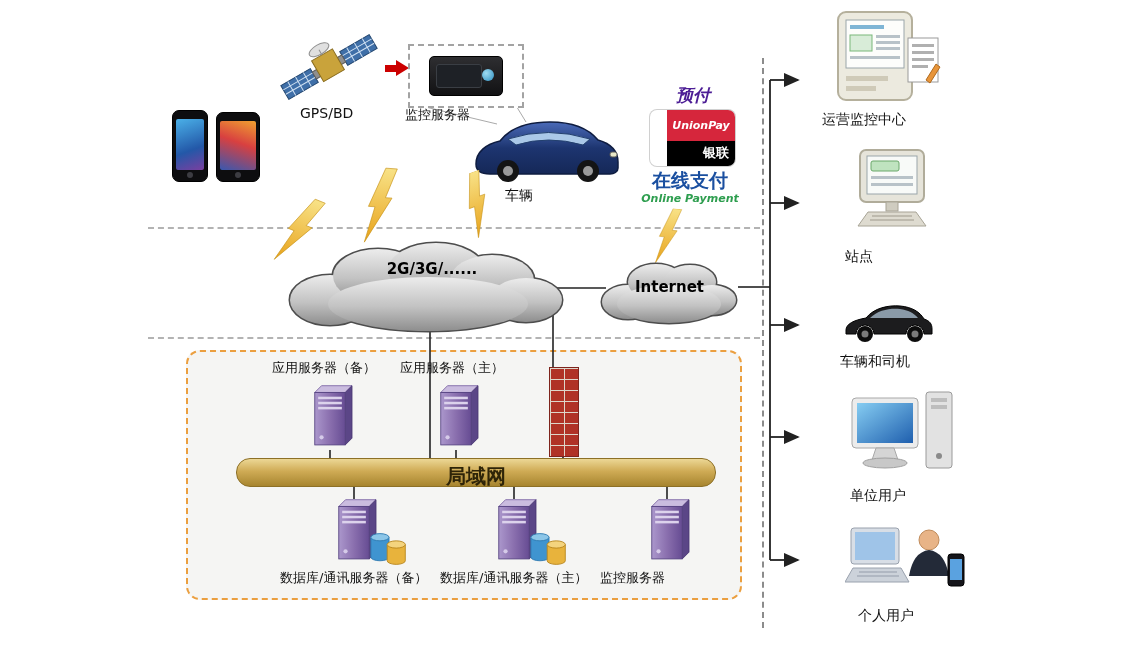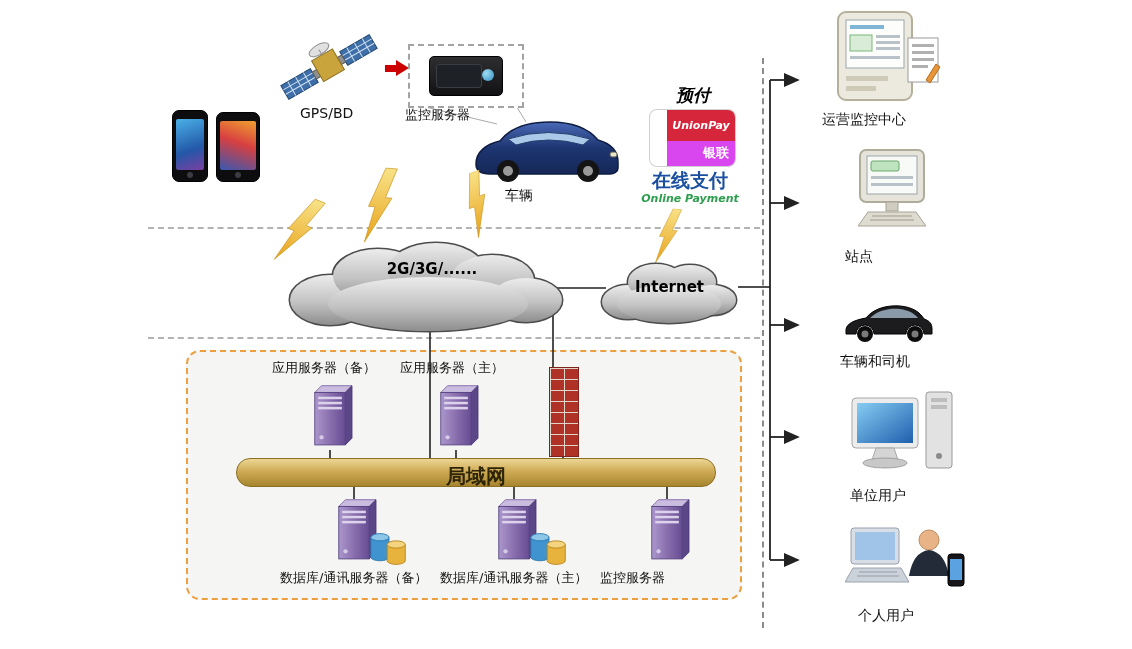--- a/index.html
+++ b/index.html
@@ -47,22 +47,22 @@
   .lan-bar{
     position:absolute;left:236px;top:458px;width:478px;height:27px;z-index:3;
     background:linear-gradient(180deg,#ecd795 0%,#cfab55 45%,#a7852f 100%);
     border:1px solid #8d7026;border-radius:14px;
     display:flex;align-items:center;justify-content:center;
   }
   .lan-bar .txt{font-size:20px;font-weight:bold;color:#2e2408;margin-top:8px;}
   
   .up-logo{position:absolute;left:650px;top:110px;width:68px;height:56px;border-radius:7px;overflow:hidden;z-index:3;box-shadow:0 0 0 1px #d0d0d0;padding-left:17px;}
   .up-logo .red{height:55%;background:#d6263c;display:flex;align-items:center;justify-content:center;color:#fff;font-weight:bold;font-style:italic;font-size:11px;}
-  .up-logo .navy{height:45%;background:#d946ef;display:flex;align-items:center;justify-content:flex-end;padding-right:6px;color:#fff;font-weight:bold;font-size:13px;box-sizing:border-box;}
-  .prepaid{position:absolute;left:648px;top:84px;width:90px;text-align:center;color:#000000;font-weight:bold;font-style:italic;font-size:17px;z-index:4;}
+  .up-logo .navy{height:45%;background:#000000;display:flex;align-items:center;justify-content:flex-end;padding-right:6px;color:#fff;font-weight:bold;font-size:13px;box-sizing:border-box;}
+  .prepaid{position:absolute;left:648px;top:84px;width:90px;text-align:center;color:#4c1d95;font-weight:bold;font-style:italic;font-size:17px;z-index:4;}
   .online-cn{position:absolute;left:640px;top:168px;width:100px;text-align:center;color:#1a4fa0;font-weight:bold;font-size:19px;z-index:4;}
   .online-en{position:absolute;left:640px;top:192px;width:100px;text-align:center;color:#2e9e4f;font-weight:bold;font-style:italic;font-size:11px;z-index:4;}
   .cloud-txt{position:absolute;z-index:4;font-weight:bold;font-size:15px;color:#000;text-align:center;}
 </style>
 </head>
 <body>
 
 <div class="stage">
 
   <svg width="0" height="0" style="position:absolute" aria-hidden="true">

